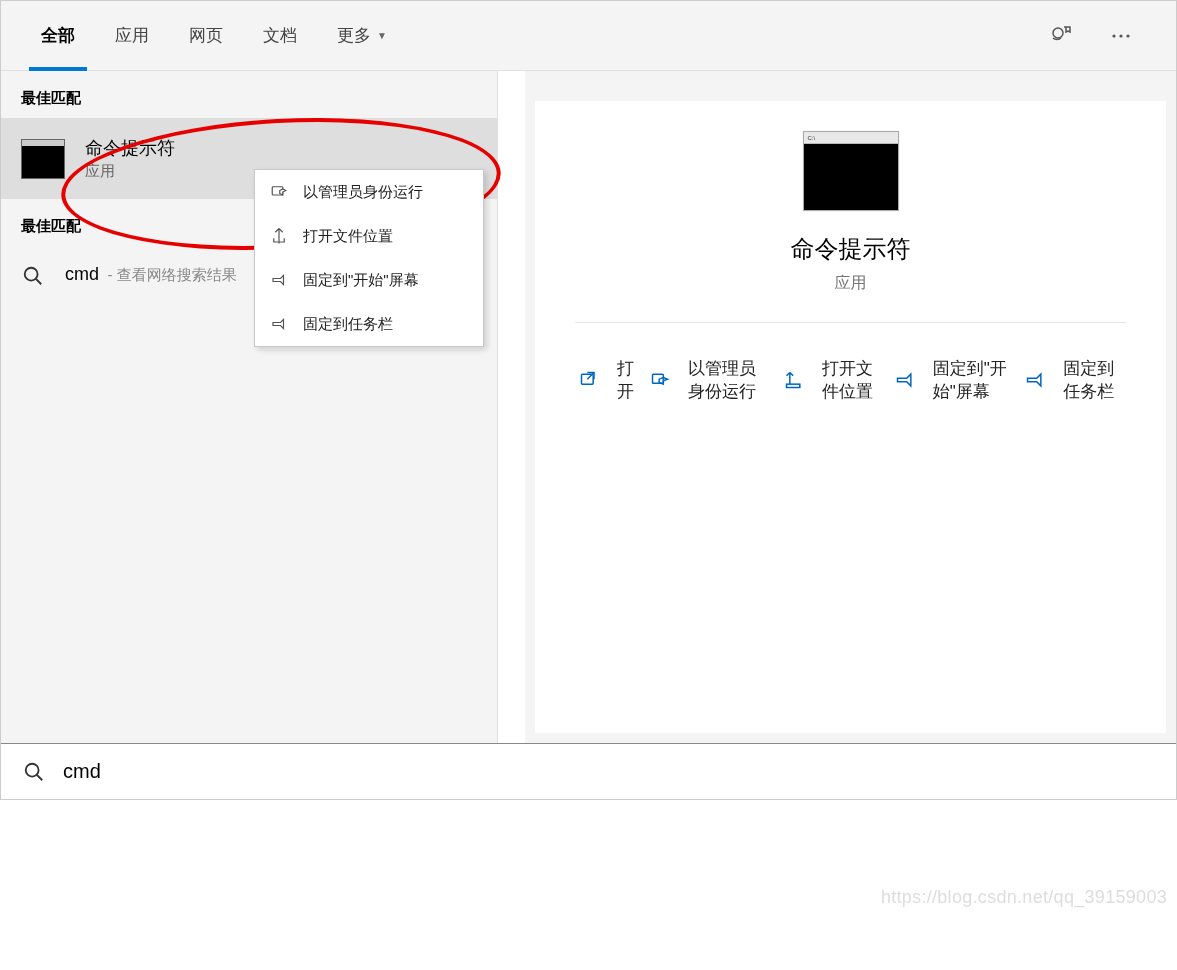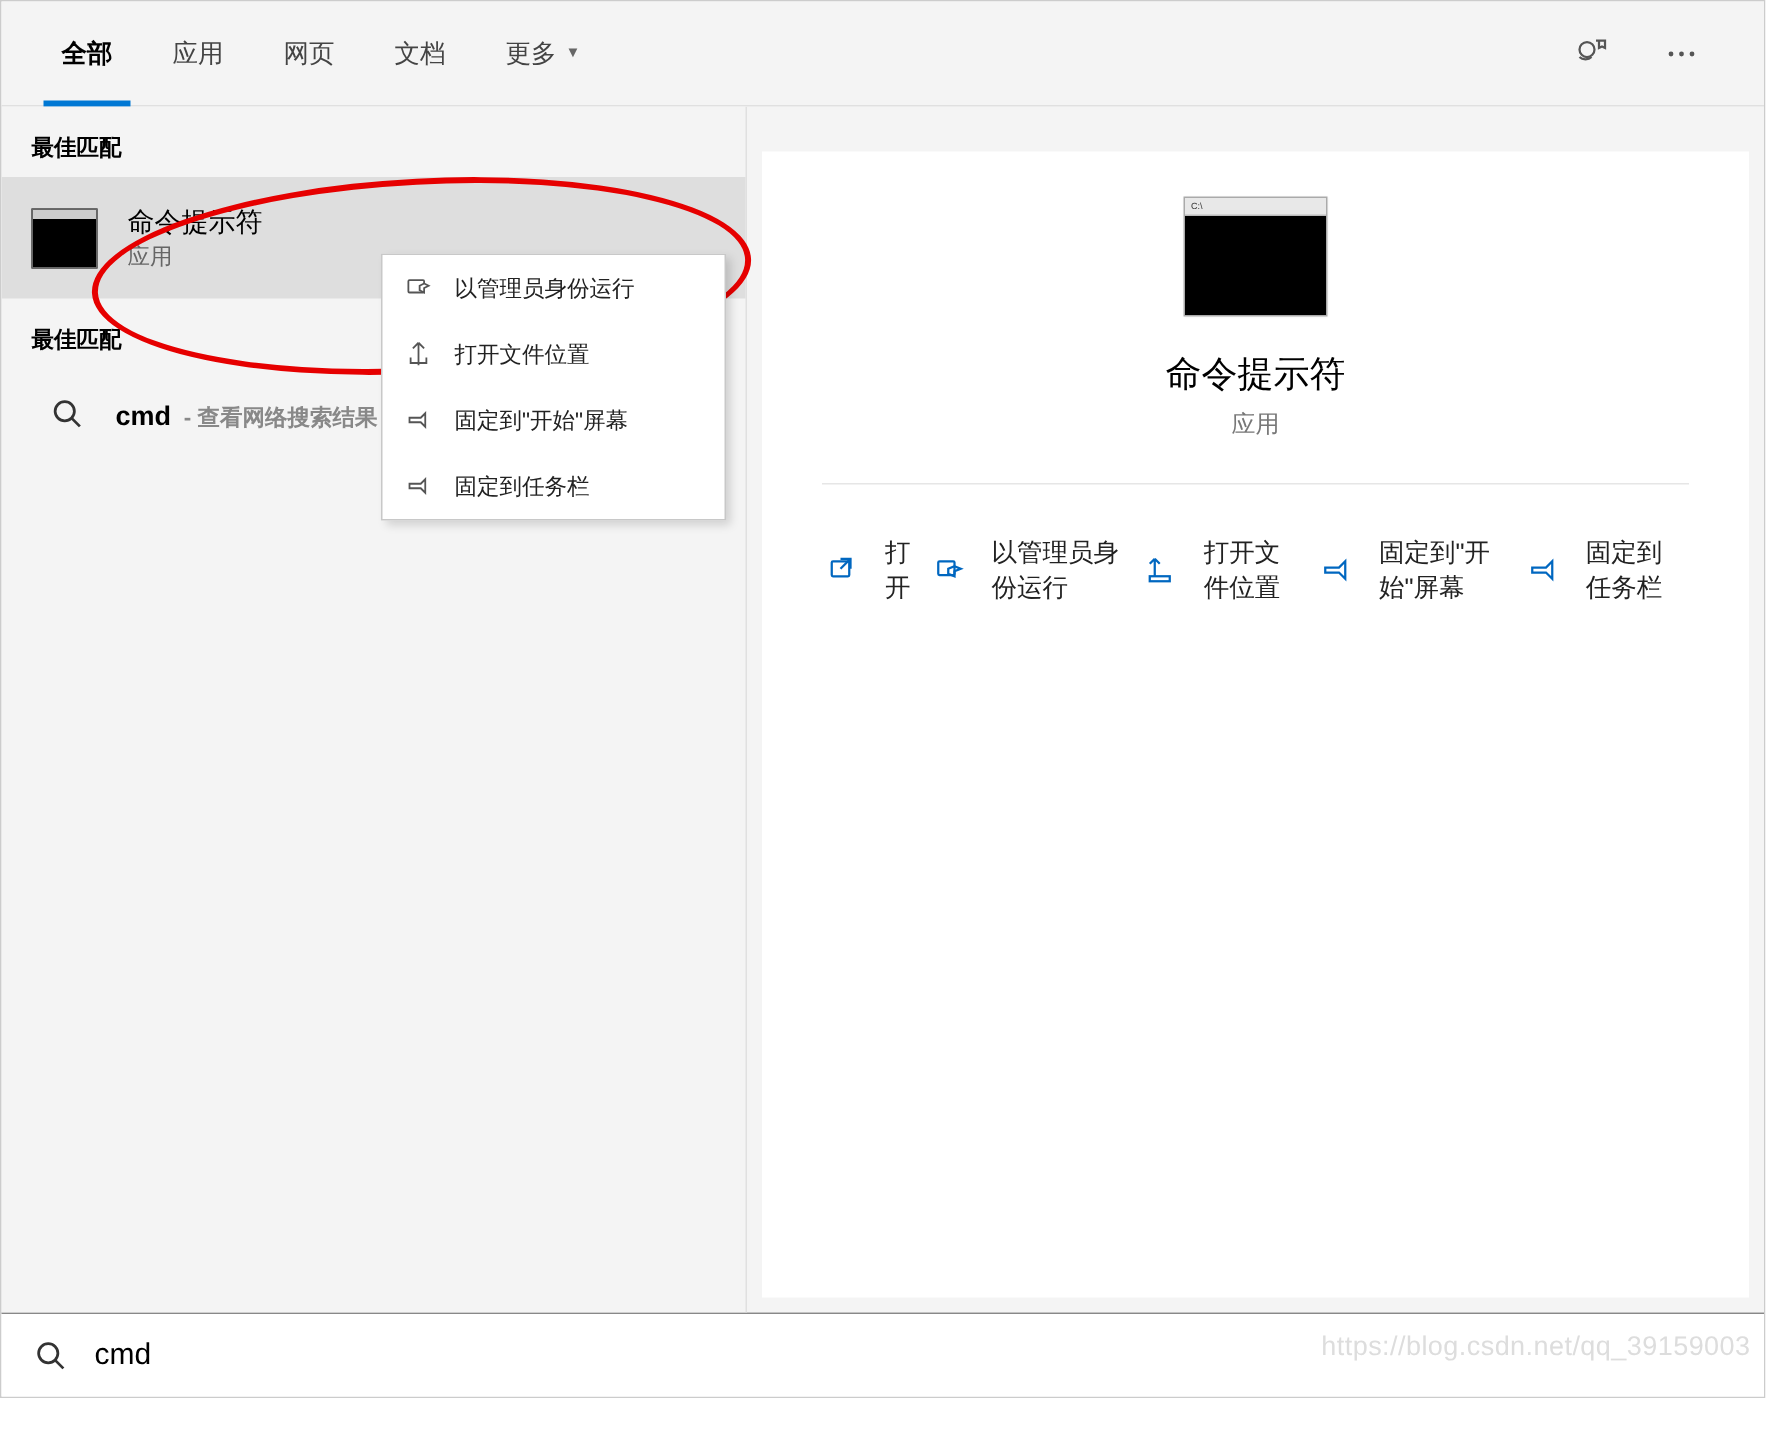--- a/index.html
+++ b/index.html
@@ -1,44 +1,44 @@
 <!DOCTYPE html>
 <html><head>
 <meta charset="utf-8">
 <style>
   * { box-sizing: border-box; margin: 0; padding: 0; }
   html, body { width: 1177px; height: 970px; font-family: "Segoe UI", "Microsoft YaHei", sans-serif; background: #fff; overflow: hidden; }
-  .root { width: 1177px; height: 932px; display: flex; flex-direction: column; background: #fff; border: 1px solid #ccc;}
+  .root { width: 1177px; height: 800px; display: flex; flex-direction: column; background: #fff; border: 1px solid #ccc;}
   
   
   .tabbar { height: 70px; background: #f4f4f4; display: flex; align-items: center; padding: 0 20px; border-bottom: 1px solid #e0e0e0; position: relative;}
   .tab { padding: 0 20px; height: 70px; display: flex; align-items: center; font-size: 17px; color: #444; cursor: pointer; position: relative;}
   .tab.active { color: #000; font-weight: 600;}
   .tab.active::after { content:""; position:absolute; bottom:0; left:8px; right:8px; height:4px; background:#0078d4;}
   .tab .chev { margin-left:6px; font-size:10px; color:#666;}
   .tabbar-right { margin-left:auto; display:flex; align-items:center; gap:30px; padding-right:20px;}
   .icon-btn { width:30px; height:30px; display:flex; align-items:center; justify-content:center; color:#555; cursor:pointer;}
 
   
-  .main { flex:1; display:flex; overflow:hidden;}
+  .main { flex:1; display:flex; overflow:hidden;gap:27px;}
   .left { width: 497px; background:#f4f4f4; position:relative; border-right:1px solid #e0e0e0;}
   .right { flex:1; background:#f4f4f4; padding: 30px 10px 10px 10px;}
   .right-card { background:#fff; height:100%; padding: 30px 40px;}
   
   .section-label { font-size:15px; font-weight:700; color:#000; padding: 18px 20px 10px 20px;}
   
   .result-row { display:flex; align-items:center; padding: 18px 20px; gap: 20px; cursor:pointer;}
   .result-row.selected { background:#dedede;}
   .row-icon { width:44px; height:44px; display:flex; align-items:center; justify-content:center;}
   .cmd-thumb { width:44px; height:40px; background:#000; border:1px solid #666; position:relative;}
   .cmd-thumb::before{content:""; position:absolute; top:0;left:0;right:0;height:6px;background:#ccc;}
   .row-text .title { font-size:18px; color:#000;}
   .row-text .sub { font-size:15px; color:#666; margin-top:2px;}
   
-  .web-row { display:flex; align-items:flex-end; padding: 18px 32px; gap:20px; cursor:pointer;font-weight:bold;}
+  .web-row { display:flex; align-items:flex-start; padding: 18px 20px; gap:20px; cursor:pointer;}
   .web-row .q { font-size:18px; color:#000;}
   .web-row .desc { font-size:15px; color:#888; margin-left:4px;}
   .search-glyph{width:24px;height:24px;display:flex;align-items:center;justify-content:center;}
   
   
   .ellipse { position:absolute; border:4px solid #e60000; border-radius:50%; pointer-events:none;}
   
   
   .ctx { position:absolute; background:#fff; border:1px solid #c8c8c8; box-shadow: 3px 3px 6px rgba(0,0,0,0.15); width:230px; z-index:50;}
   .ctx-item { display:flex; align-items:center; gap:14px; padding:12px 14px; font-size:15px; color:#222; cursor:pointer;}

